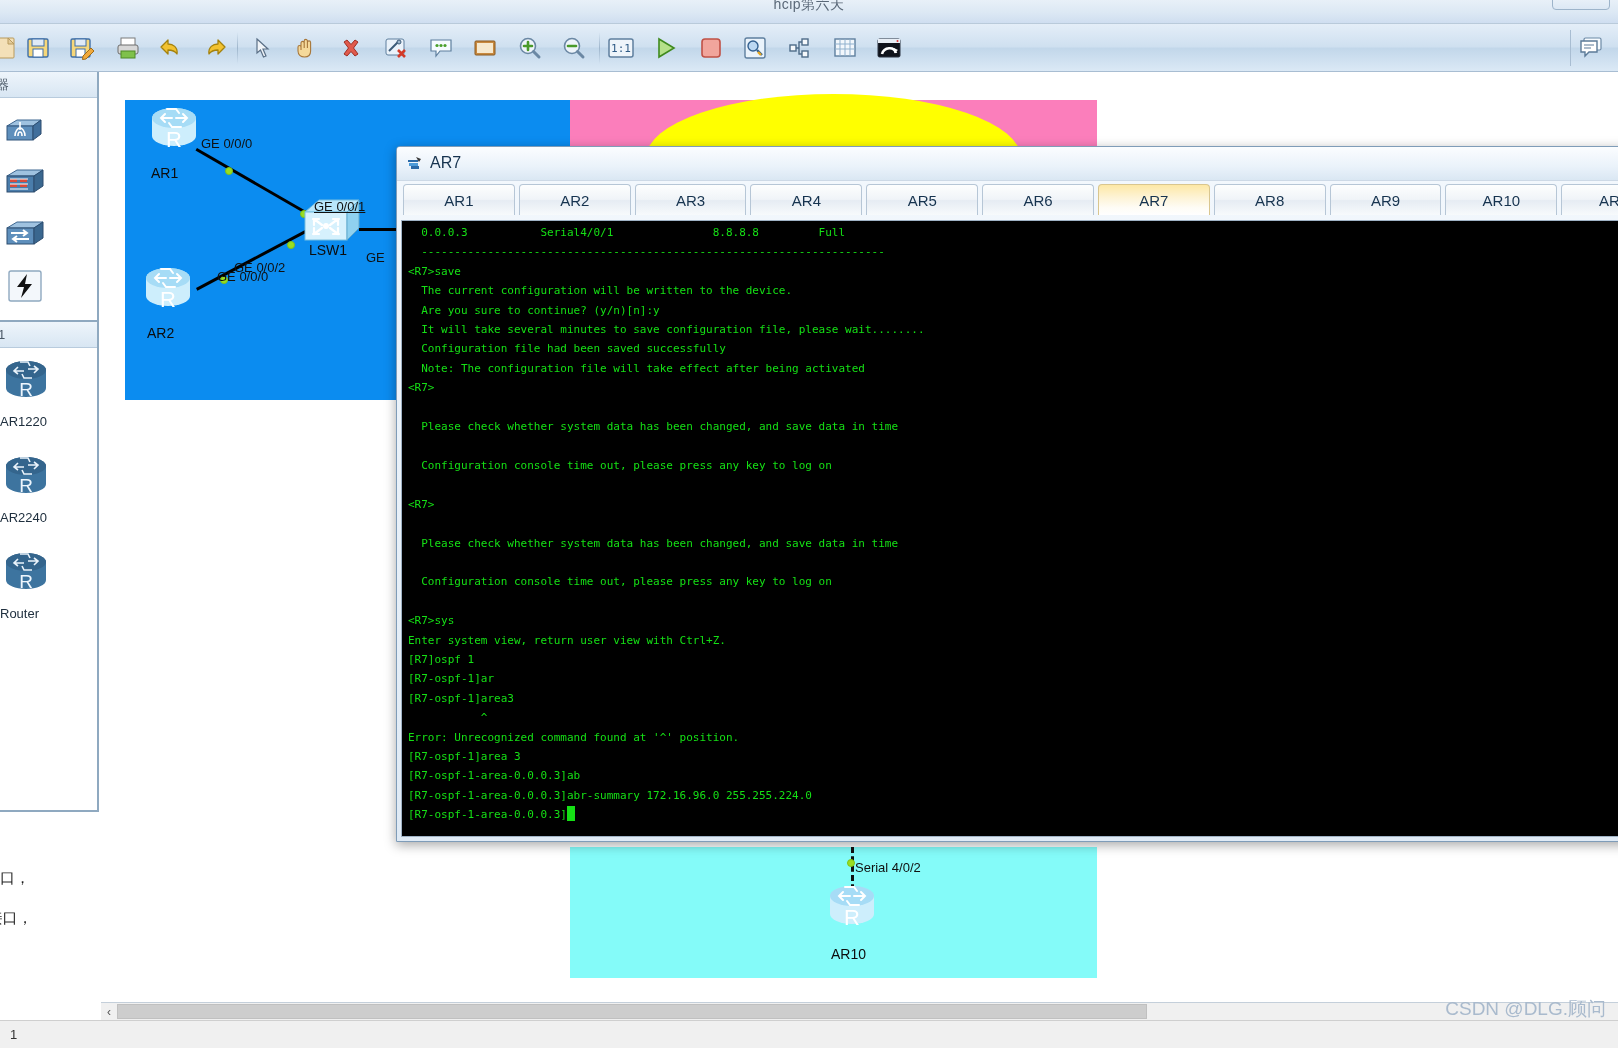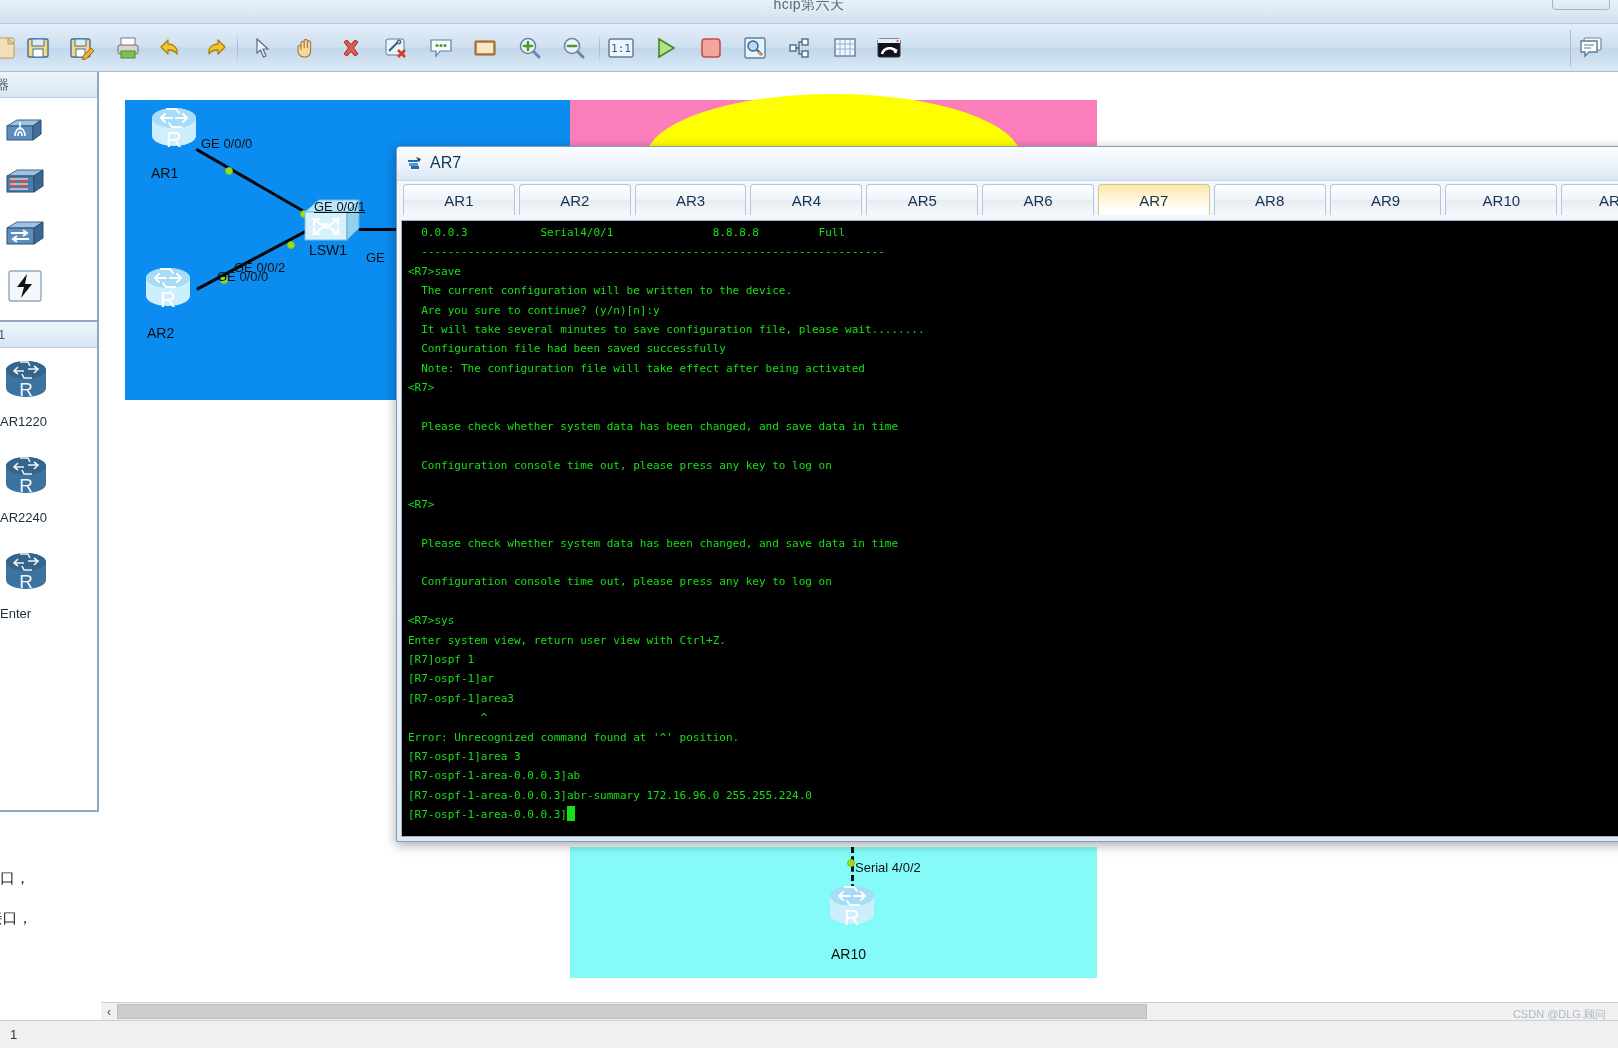--- a/index.html
+++ b/index.html
@@ -112,21 +112,21 @@
     display: flex; align-items: center;
   }
   .hscroll .arrow { width: 16px; text-align: center; font-size: 12px; color: #555; }
   .hscroll .thumb { height: 15px; background: #cdcdcd; border: 1px solid #c0c0c0; }
   .statusbar {
     position: absolute; left: 0; bottom: 0; width: 1618px; height: 28px;
     background: #f0f0f0; border-top: 1px solid #cfcfcf; font-size: 13px;
     color: #333; display: flex; align-items: center; padding-left: 10px;
   }
   .watermark {
-    position: absolute; right: 12px; bottom: 26px; font-size: 11px;
+    position: absolute; right: 12px; bottom: 26px; font-size: 19px;
     color: #a9bacd; white-space: nowrap;
   }
 
   
   .console-win {
     position: absolute; left: 396px; top: 146px; width: 1400px; height: 696px;
     background: linear-gradient(to bottom,#f3f8fd,#dfeaf5);
     border: 1px solid #7f9cb8; border-radius: 4px 4px 0 0;
     box-shadow: 0 3px 12px rgba(0,0,0,.35);
   }
@@ -457,21 +457,21 @@
             <ellipse cx="26" cy="16" rx="20" ry="9" fill="#34658d"></ellipse>
             <g stroke="#eaf3fb" stroke-width="1.6" fill="none">
               <path d="M18 13l-4 4 4 3M14 17h10"></path>
                 <path d="M34 19l4-4-4-3M38 15H28"></path>
               <path d="M22 20l2 4h8"></path>
                 <path d="M30 12l-2-4h-8"></path>
             </g>
             <text x="26" y="42" font-size="19" fill="#eef6fd" text-anchor="middle" font-family="sans-serif">R</text>
           </svg>
         </span>
-        <span class="lbl">Enter</span>
+        <span class="lbl">Router</span>
       </div>
     </div>
 
     <div class="lp-foot">
       <div class="ln">口，</div>
       <div class="ln" style="margin-left:-20px">k接口，</div>
     </div>
   </div>
 
   <div class="canvas-wrap">

